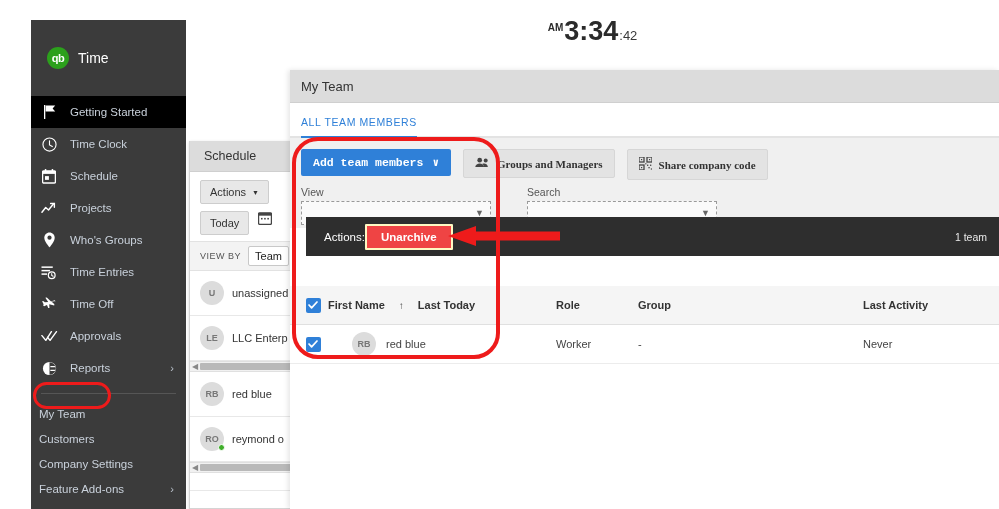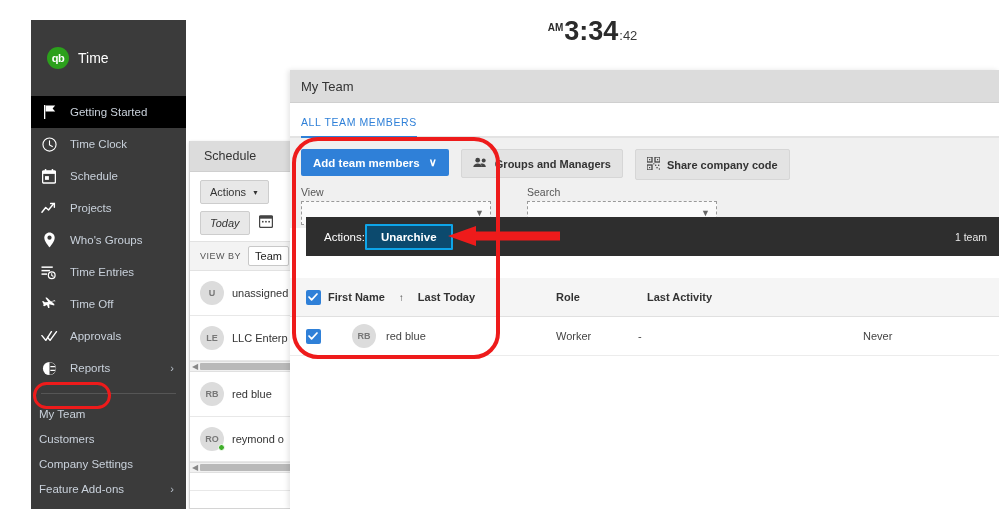--- a/index.html
+++ b/index.html
@@ -59,21 +59,21 @@
     height: 31px; background: #dcdcdc; border-bottom: 1px solid #cfcfcf;
     display: flex; align-items: center; padding-left: 14px;
     font-size: 12.5px; color: #333;
   }
   .sch-toolbar { padding: 8px 0 6px 10px; background: #fff; }
   .sch-btn {
     display: inline-flex; align-items: center; gap: 6px;
     background: #e8e8e8; border: 1px solid #cdcdcd; border-radius: 2px;
     font-size: 11px; color: #333; padding: 5px 9px; margin-bottom: 7px;
   }
-  .sch-row2 { display: flex; align-items: center; gap: 9px; font-style: italic; }
+  .sch-row2 { display: flex; gap: 9px; }
   .cal-ic { color: #555; }
   .sch-viewby {
     height: 30px; background: #f3f3f3; border-top: 1px solid #e2e2e2; border-bottom: 1px solid #e2e2e2;
     display: flex; align-items: center; padding-left: 10px; gap: 7px;
   }
   .sch-viewby-label { font-size: 9px; letter-spacing: .5px; color: #555; }
   .sch-viewby-val {
     font-size: 11px; color: #222; background: #fff;
     border: 1px solid #c8c8c8; border-radius: 2px; padding: 3px 6px;
   }
@@ -122,54 +122,54 @@
   }
 
   .mt-toolbar {
     background: #f0f0f0; padding: 11px 0 0 11px; height: 48px;
     display: flex; align-items: flex-start; gap: 12px;
   }
   .btn-primary {
     background: #2f80d8; color: #fff; border: none; border-radius: 2px;
     font-size: 11.5px; font-weight: 700; padding: 7px 12px;
     display: inline-flex; align-items: center; gap: 9px;
-    font-family: Liberation Sans, sans-serif;
+    font-family: Liberation Mono, monospace;
   }
   .btn-grey {
     background: #e3e3e3; color: #333; border: 1px solid #d6d6d6; border-radius: 2px;
     font-size: 11px; font-weight: 700; padding: 7px 11px;
     display: inline-flex; align-items: center; gap: 7px;
-    font-family: Liberation Sans, sans-serif;
+    font-family: Liberation Serif, serif;
   }
 
   .mt-filters { background: #f0f0f0; display: flex; padding-left: 11px; gap: 36px; height: 42px; }
   .filt { width: 190px; }
   .filt-label { font-size: 10.5px; color: #555; margin-bottom: 3px; }
   .filt-box {
     height: 24px; border: 1px dashed #9a9a9a; background: #fafafa;
     display: flex; align-items: center; justify-content: flex-end; padding-right: 6px;
   }
   .filt-caret { font-size: 9px; color: #666; }
 
   
   .actions-bar {
     position: absolute; left: 16px; top: 147px; width: 693px; height: 39px;
     background: #2e2e2e; display: flex; align-items: center;
     padding: 0 12px 0 18px; z-index: 5;
   }
   .actions-label { color: #ffffff; font-size: 11.5px; }
   .unarchive-btn {
-    border: 2px solid #0ea5e9; background: #0c4a6e; color: #ffffff;
+    border: 2px solid #fef9c3; background: #ef4444; color: #ffffff;
     font-size: 11.5px; font-weight: 700; padding: 5px 14px; border-radius: 1px;
     font-family: "Liberation Sans", sans-serif;
   }
   .team-count { margin-left: auto; color: #e8e8e8; font-size: 10.5px; white-space: nowrap; }
 
   
-  .mt-table { position: absolute; left: 0; top: 208px; width: 709px; }
+  .mt-table { position: absolute; left: 0; top: 216px; width: 709px; }
   .tbl-head {
     height: 39px; background: #f5f5f5; border-bottom: 1px solid #e0e0e0;
     display: flex; align-items: center;
   }
   .tbl-row {
     height: 39px; background: #ffffff; border-bottom: 1px solid #ececec;
     display: flex; align-items: center;
   }
   .c-check { width: 38px; display: flex; justify-content: center; padding-left: 8px; }
   .c-name  { width: 228px; display: flex; align-items: center; gap: 10px; }
@@ -467,20 +467,21 @@
                 <path d="M1 4l2.6 2.8L9 1" fill="none" stroke="#fff" stroke-width="1.7" stroke-linecap="round" stroke-linejoin="round"></path>
               </svg>
           </span>
         </div>
         <div class="c-name">
           <span class="th">First Name</span>
           <span class="sort-arw">↑</span>
           <span class="th">Last Today</span>
         </div>
         <div class="c-role th">Role</div>
+        <div class="c-group th">Group</div>
         <div class="c-last th">Last Activity</div>
       </div>
 
       <div class="tbl-row">
         <div class="c-check">
           <span class="chk">
             <svg width="10" height="8" viewBox="0 0 10 8">
                 <path d="M1 4l2.6 2.8L9 1" fill="none" stroke="#fff" stroke-width="1.7" stroke-linecap="round" stroke-linejoin="round"></path>
               </svg>
           </span>

